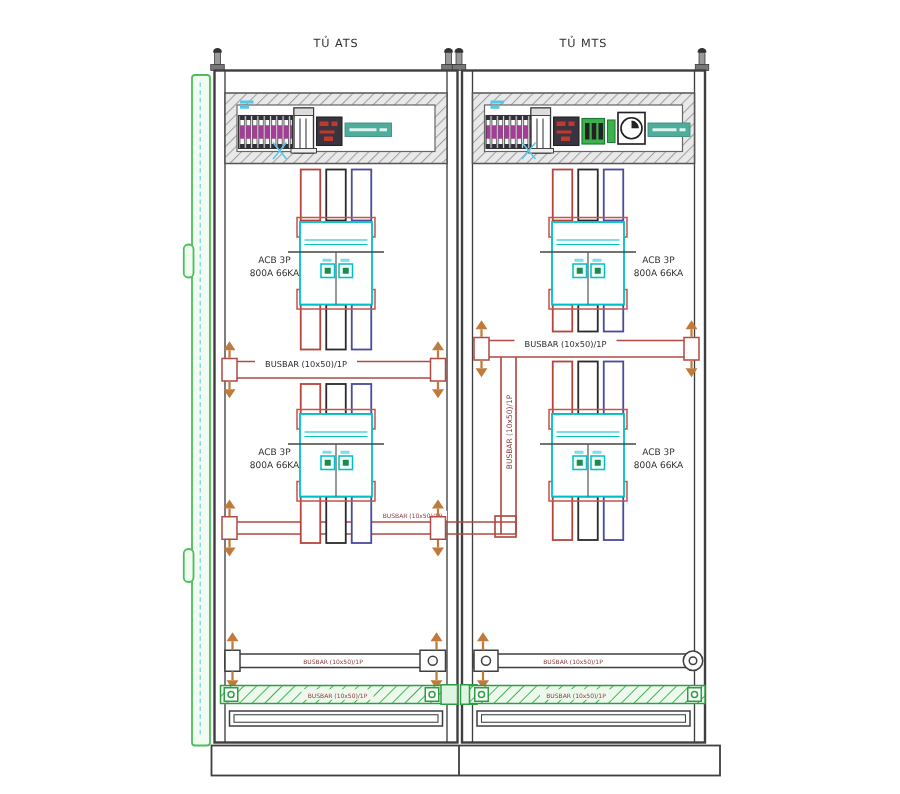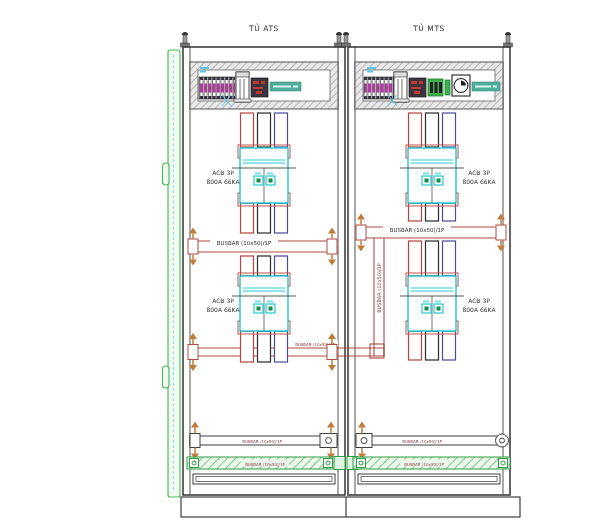--- a/index.html
+++ b/index.html
@@ -1,17 +1,17 @@
 <!DOCTYPE html>
 <html><head>
 <meta charset="utf-8">
 <style>
   html,body{margin:0;padding:0;background:#fff;}
   .stage{position:relative;width:516px;height:529px;background:#ffffff;overflow:hidden;
-         font-family:"DejaVu Sans", sans-serif;margin-left:40px;}
+         font-family:"DejaVu Sans", sans-serif;}
   svg text{font-family:"DejaVu Sans", sans-serif;}
 </style>
 </head>
 <body>
 
 <div class="stage">
 <svg width="600" height="529" viewBox="0 0 600 529">
   <defs>
     <pattern id="hatch" width="5" height="5" patternUnits="userSpaceOnUse" patternTransform="rotate(45)">
       <rect width="5" height="5" fill="#e9e9e9"></rect>

